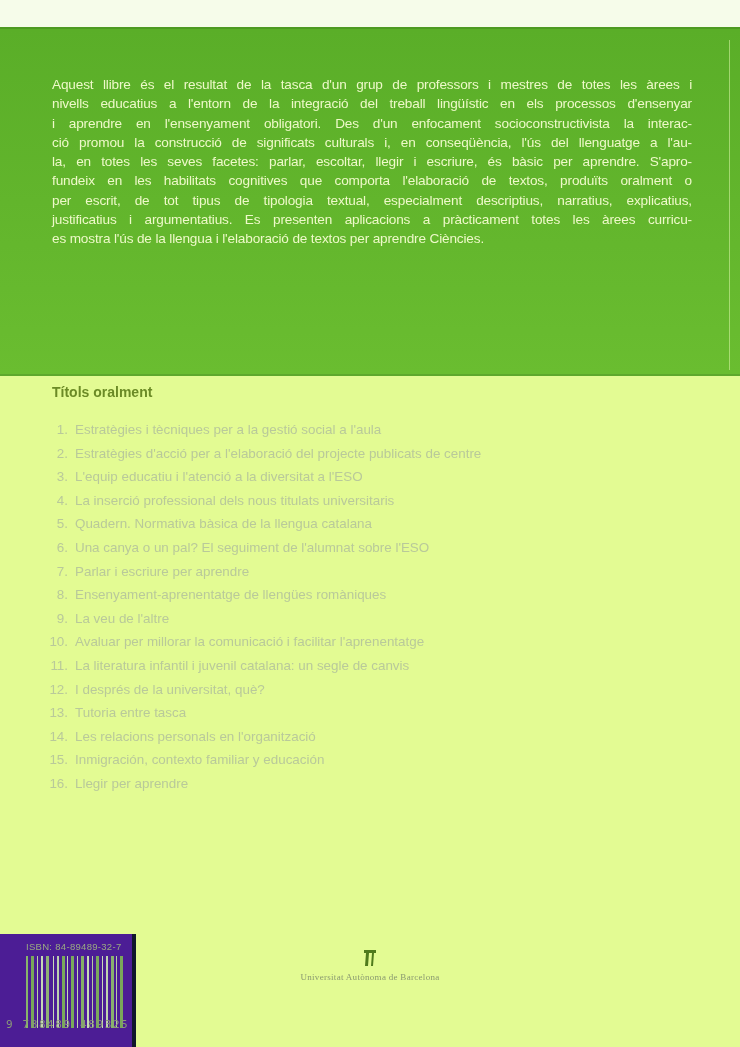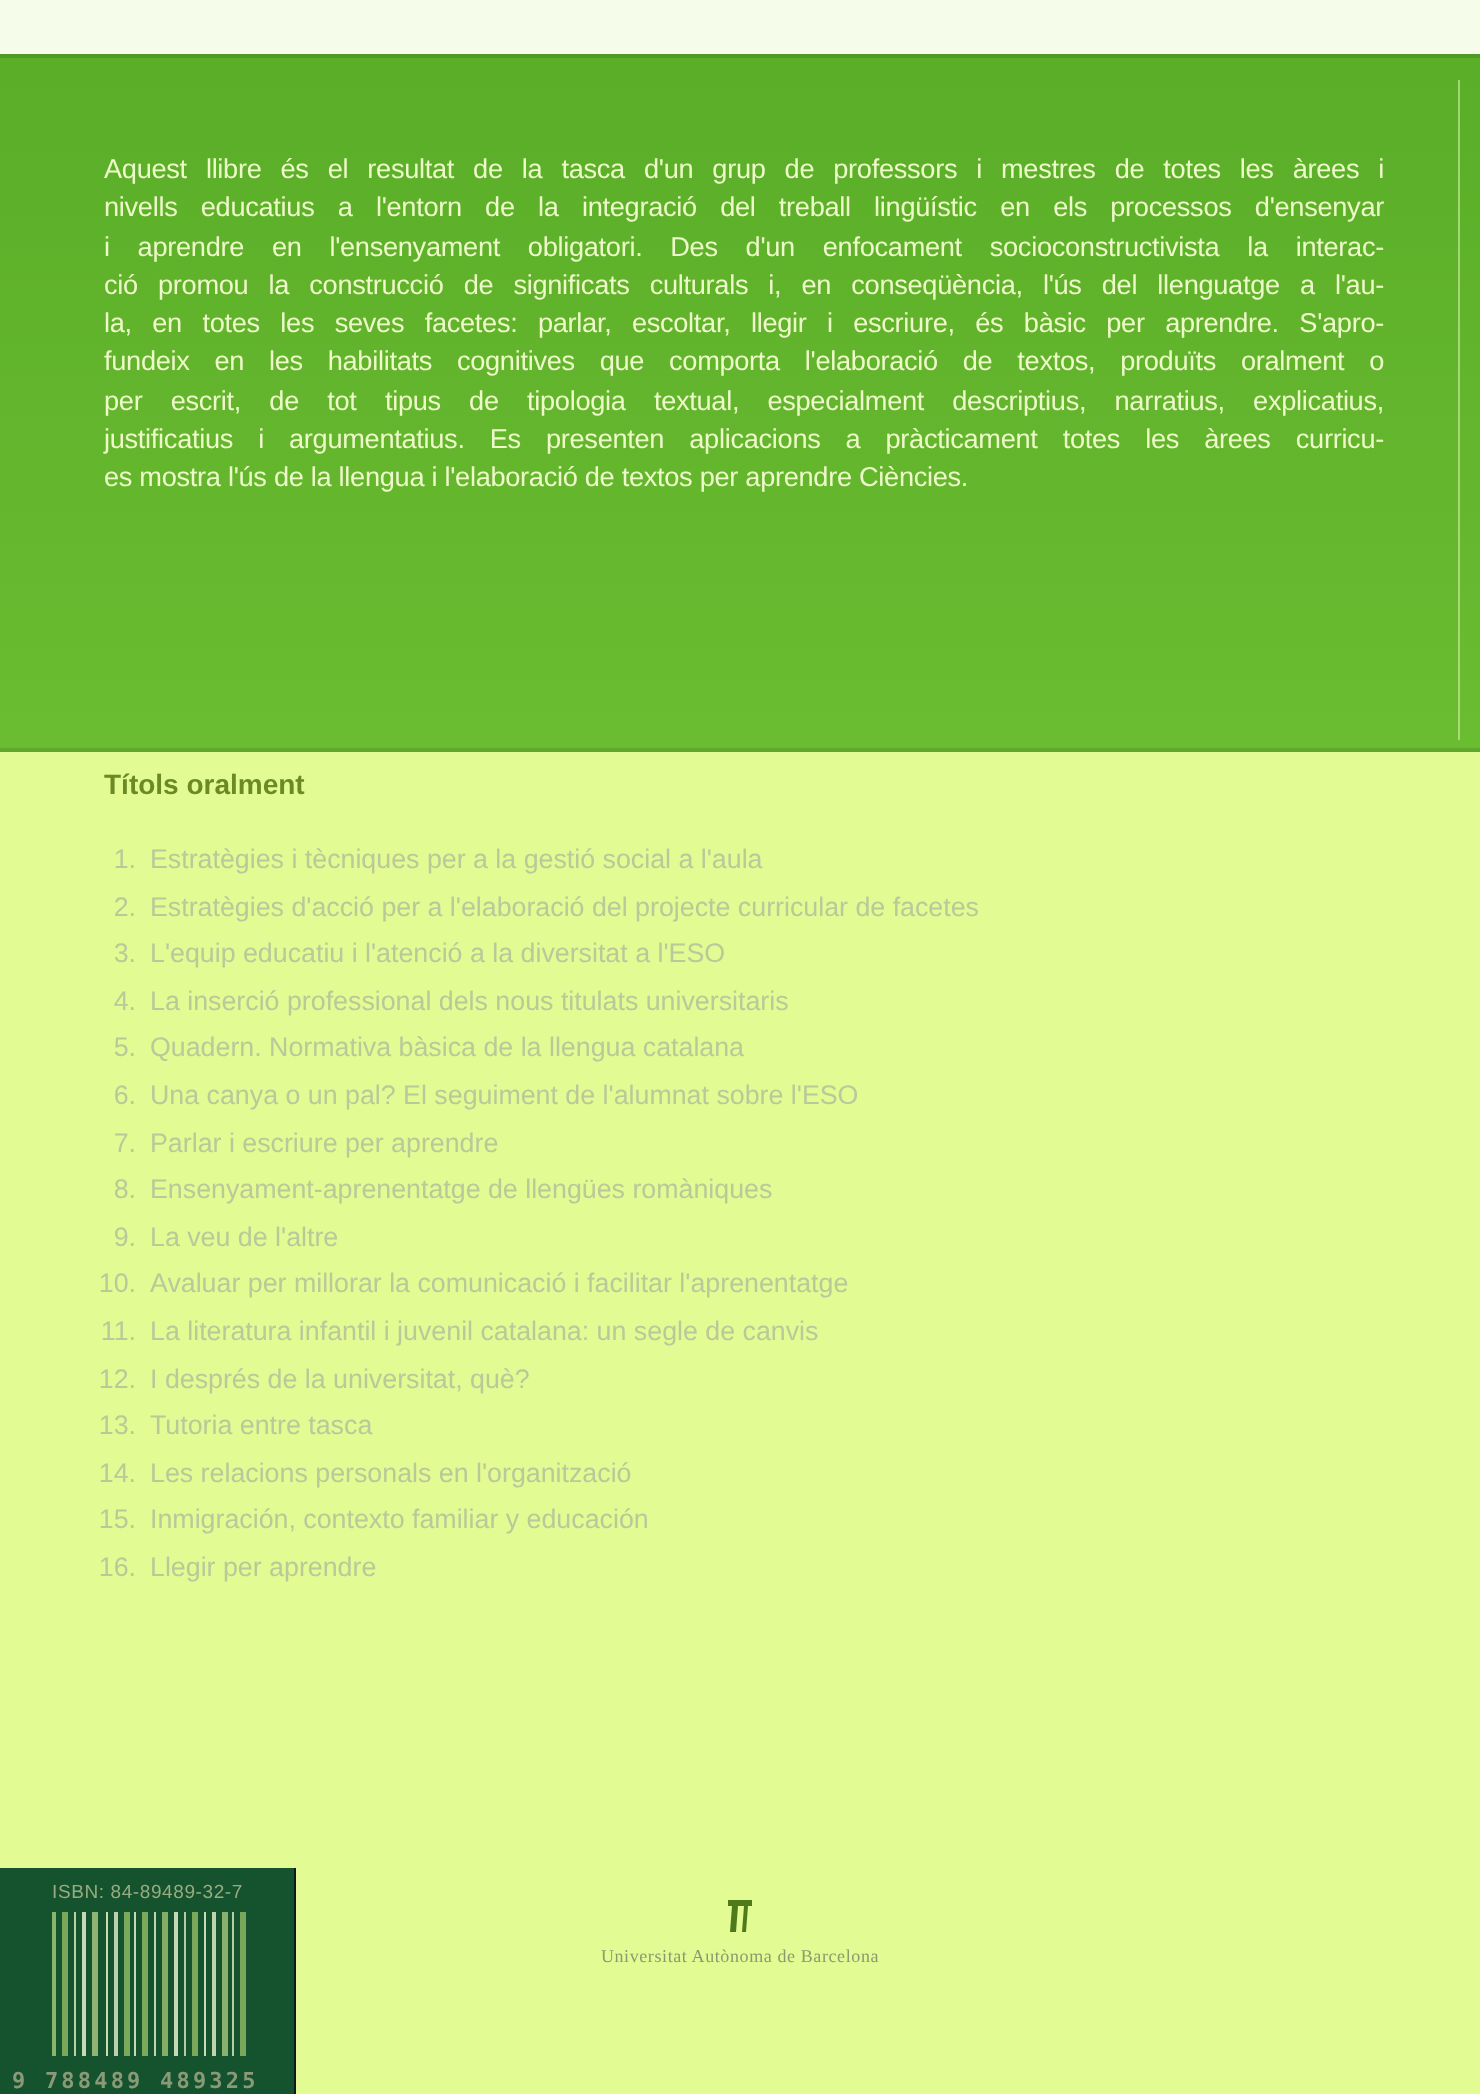--- a/index.html
+++ b/index.html
@@ -40,35 +40,35 @@
     position: absolute; left: 48px; top: 418px; width: 520px;
     margin: 0; padding: 0; list-style: none;
   }
   .titles-list li {
     height: 23.6px; line-height: 23.6px; display: flex;
     color: #b9c99a; font-size: 13.4px; white-space: nowrap;
   }
   .titles-list .num { width: 20px; text-align: right; margin-right: 7px; }
 
   .barcode-box {
-    position: absolute; left: 0; top: 934px; width: 148px; height: 113px;
-    background: #14532d; border-right: 1px solid #0f172a; box-sizing: border-box;
+    position: absolute; left: 0; top: 934px; width: 136px; height: 113px;
+    background: #4c1d95; border-right: 4px solid #0f172a; box-sizing: border-box;
   }
   .isbn {
     position: absolute; left: 26px; top: 7px; font-size: 9.5px; color: #9aab82;
     letter-spacing: 0.3px;
   }
   .bars {
     position: absolute; left: 26px; top: 22px; width: 116px; height: 72px;
     display: flex; align-items: stretch; gap: 0;
   }
   .bars span { display: block; height: 100%; }
   .barcode-digits {
-    position: absolute; left: 6px; top: 100px; font-size: 11px; color: #8a9a78;
-    letter-spacing: 1.6px; font-family: "DejaVu Sans Mono", monospace; font-weight: bold;
+    position: absolute; left: 6px; top: 84px; font-size: 11px; color: #8a9a78;
+    letter-spacing: 1.6px; font-family: "DejaVu Sans Mono", monospace;
   }
 
   .publisher {
     position: absolute; left: 250px; top: 950px; width: 240px; text-align: center;
   }
   .logo {
     display: inline-block; width: 12px; height: 16px; position: relative;
   }
   .univ {
     display: block; margin-top: 2px; font-family: "Liberation Serif", serif;
@@ -101,21 +101,21 @@
 
 <div class="titles-heading">Títols oralment</div>
 
 <ul class="titles-list">
   <li>
       <span class="num">1.</span>
       <span>Estratègies i tècniques per a la gestió social a l'aula</span>
     </li>
   <li>
       <span class="num">2.</span>
-      <span>Estratègies d'acció per a l'elaboració del projecte curricular de facetes</span>
+      <span>Estratègies d'acció per a l'elaboració del projecte publicats de centre</span>
     </li>
   <li>
       <span class="num">3.</span>
       <span>L'equip educatiu i l'atenció a la diversitat a l'ESO</span>
     </li>
   <li>
       <span class="num">4.</span>
       <span>La inserció professional dels nous titulats universitaris</span>
     </li>
   <li>

